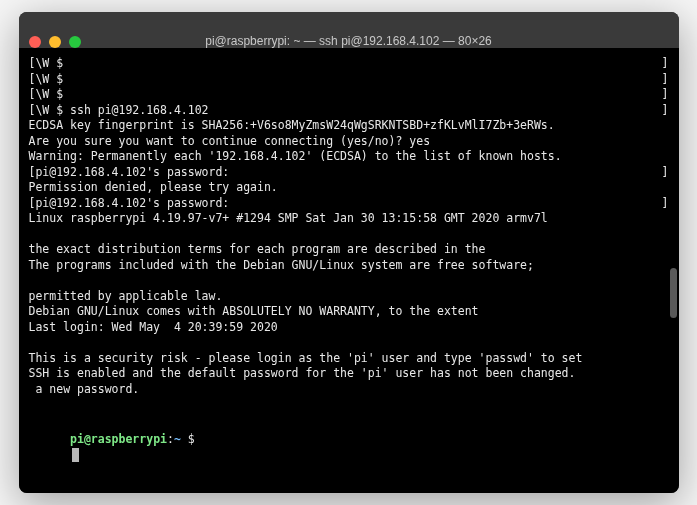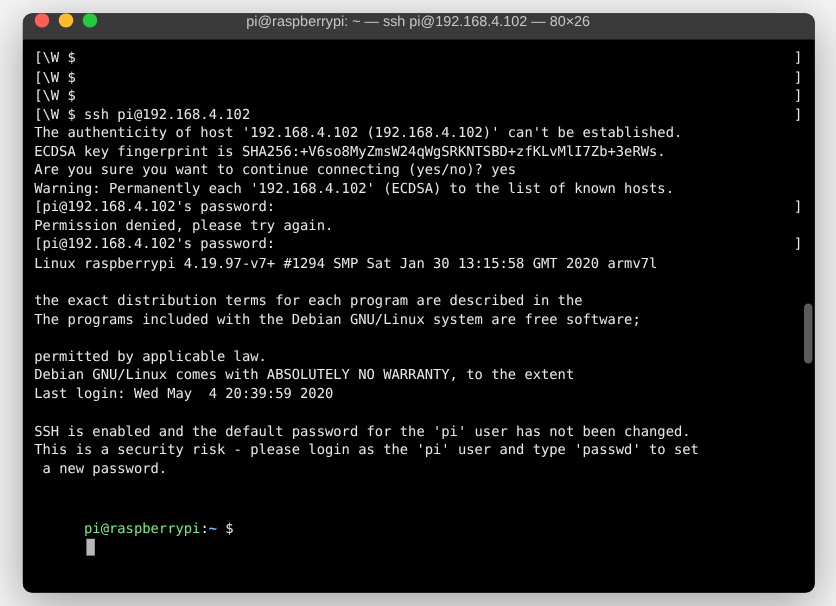--- a/index.html
+++ b/index.html
@@ -12,24 +12,24 @@
       font-family: "Menlo", "Monaco", "Consolas", monospace;
     }
     .window {
       width: 660px;
       background: #2b2b2b;
       border-radius: 8px;
       box-shadow: 0 10px 40px rgba(0,0,0,0.35);
       overflow: hidden;
     }
     .titlebar {
-      height: 22px;
+      height: 36px;
       background: #3a3a3a;
       display: flex;
-      align-items: flex-start;
+      align-items: flex-end;
       padding: 0 10px;
       position: relative;
     }
     .traffic-lights {
       display: flex;
       gap: 8px;
       align-items: center;
     }
     .light {
       width: 12px;
@@ -60,21 +60,21 @@
     }
     .line { white-space: pre-wrap; word-break: break-all; }
     .line-row {
       display: flex;
       justify-content: space-between;
     }
     .line-row .left { flex: 1; white-space: pre-wrap; word-break: break-all; }
     .line-row .right { color: #e8e8e8; padding-left: 8px; }
     .blank { height: 1.35em; }
     .prompt-line { margin-top: 4px; }
-    .prompt-user { color: #7ee787; font-weight: normal; }
+    .prompt-user { color: #7ee787; font-weight: bold; }
     .prompt-colon { color: #e8e8e8; }
     .prompt-tilde { color: #79c0ff; font-weight: bold; }
     .prompt-dollar { color: #e8e8e8; }
     .cursor {
       display: inline-block;
       width: 7px;
       height: 14px;
       background: #b8b8b8;
       vertical-align: text-bottom;
       margin-left: 2px;
@@ -111,21 +111,20 @@
         <span class="right">]</span>
       </div>
     <div class="line-row">
         <span class="left">[\W $</span>
         <span class="right">]</span>
       </div>
     <div class="line-row">
         <span class="left">[\W $ ssh pi@192.168.4.102</span>
         <span class="right">]</span>
       </div>
-    <div class="line">The authenticity of host '192.168.4.102 (192.168.4.102)' can't be established.</div>
     <div class="line">ECDSA key fingerprint is SHA256:+V6so8MyZmsW24qWgSRKNTSBD+zfKLvMlI7Zb+3eRWs.</div>
     <div class="line">Are you sure you want to continue connecting (yes/no)? yes</div>
     <div class="line">Warning: Permanently each '192.168.4.102' (ECDSA) to the list of known hosts.</div>
     <div class="line-row">
         <span class="left">[pi@192.168.4.102's password:</span>
         <span class="right">]</span>
       </div>
     <div class="line">Permission denied, please try again.</div>
     <div class="line-row">
         <span class="left">[pi@192.168.4.102's password:</span>
@@ -133,22 +132,22 @@
       </div>
     <div class="line">Linux raspberrypi 4.19.97-v7+ #1294 SMP Sat Jan 30 13:15:58 GMT 2020 armv7l</div>
     <div class="blank"></div>
     <div class="line">the exact distribution terms for each program are described in the</div>
     <div class="line">The programs included with the Debian GNU/Linux system are free software;</div>
     <div class="blank"></div>
     <div class="line">permitted by applicable law.</div>
     <div class="line">Debian GNU/Linux comes with ABSOLUTELY NO WARRANTY, to the extent</div>
     <div class="line">Last login: Wed May  4 20:39:59 2020</div>
     <div class="blank"></div>
+    <div class="line">This is a security risk - please login as the 'pi' user and type 'passwd' to set</div>
     <div class="line">SSH is enabled and the default password for the 'pi' user has not been changed.</div>
-    <div class="line">This is a security risk - please login as the 'pi' user and type 'passwd' to set</div>
     <div class="line"> a new password.</div>
     <div class="blank"></div>
     <div class="line prompt-line">
       <span class="prompt-user">pi@raspberrypi</span><span class="prompt-colon">:</span><span class="prompt-tilde">~ </span><span class="prompt-dollar">$</span>
       <span class="cursor"></span>
     </div>
     <div class="scrollbar"></div>
   </div>
 </div>
 

